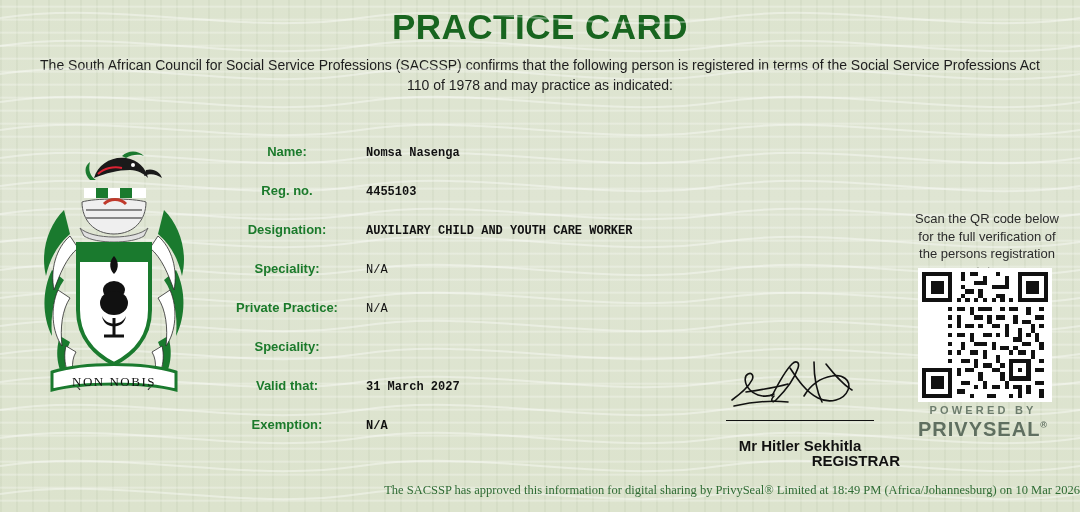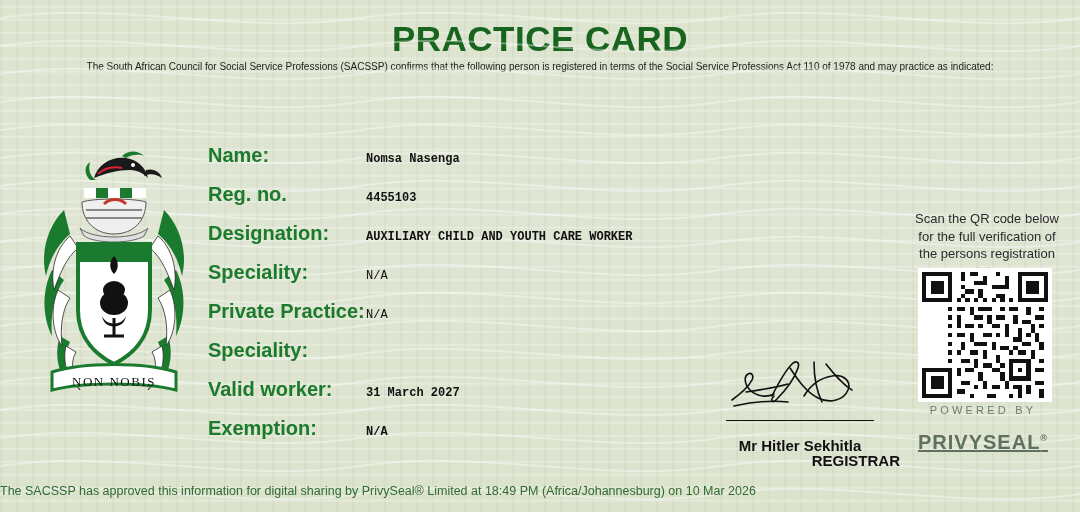--- a/index.html
+++ b/index.html
@@ -29,28 +29,28 @@
     inset: 0;
     opacity: 0.5;
     pointer-events: none;
   }
   .title {
     text-align: center;
     font-size: 35px;
     font-weight: bold;
     color: #18651f;
     letter-spacing: 0.5px;
-    padding-top: 20px;
+    padding-top: 8px;
     line-height: 1.1;
   }
   .subtitle {
-    margin: 1px auto 0;
+    margin: 8px auto 0;
     width: 1010px;
     text-align: center;
-    font-size: 10px;
+    font-size: 14px;
     color: #1d1d1d;
     line-height: 1.45;
   }
   .crest {
     position: absolute;
     left: 34px;
     top: 140px;
     width: 160px;
     height: 265px;
   }
@@ -63,22 +63,23 @@
   .row {
     display: flex;
     align-items: baseline;
     margin-bottom: 13px;
     min-height: 26px;
   }
   .label {
     width: 158px;
     flex: 0 0 158px;
     color: #1b7a2b;
-    font-size: 20px;
-    font-weight: bold;
+    font-size: 13px;
+    font-weight: bold;
+    text-align: center;
   }
   .value {
     font-size: 12px;
     color: #111;
     font-family: Liberation Mono, monospace;
   }
   .value.bold {
     font-weight: bold;
   }
   .qr-note {
@@ -106,28 +107,28 @@
     position: absolute;
     right: 22px;
     top: 404px;
     width: 150px;
     text-align: center;
   }
   .powered .pb {
     font-size: 11px;
     letter-spacing: 3.2px;
     color: #6d7d6d;
+    font-weight: bold;
   }
   .powered .ps {
     font-size: 20px;
     font-weight: bold;
     letter-spacing: 1px;
     color: #5f6f60;
-    margin-top: 15px;
-    text-decoration: underline;
+    margin-top: 2px;
   }
   .powered .ps sup {
     font-size: 9px;
     vertical-align: super;
   }
   .signature {
     position: absolute;
     left: 726px;
     top: 358px;
     width: 150px;
@@ -159,23 +160,24 @@
     text-align: right;
     font-size: 15px;
     font-weight: bold;
     color: #111;
   }
   .footer {
     position: absolute;
     left: 0;
     right: 0;
     bottom: 14px;
-    text-align: left;
+    text-align: right;
     font-size: 12.5px;
     color: #2e6b33;
+    font-family: Liberation Serif, serif;
   }
   .motto-band {
     font-family: "Liberation Serif", serif;
   }
 </style>
 </head>
 <body>
 
 <div class="card">
 
@@ -278,21 +280,21 @@
       <div class="value">N/A</div>
     </div>
     <div class="row">
       <div class="label">Private Practice:</div>
       <div class="value">N/A</div>
     </div>
     <div class="row">
       <div class="label">Speciality:</div>
     </div>
     <div class="row">
-      <div class="label">Valid worker:</div>
+      <div class="label">Valid that:</div>
       <div class="value bold">31 March 2027</div>
     </div>
     <div class="row">
       <div class="label">Exemption:</div>
       <div class="value bold">N/A</div>
     </div>
   </div>
 
   <div class="qr-note">Scan the QR code below for the full verification of the persons registration status</div>
 

